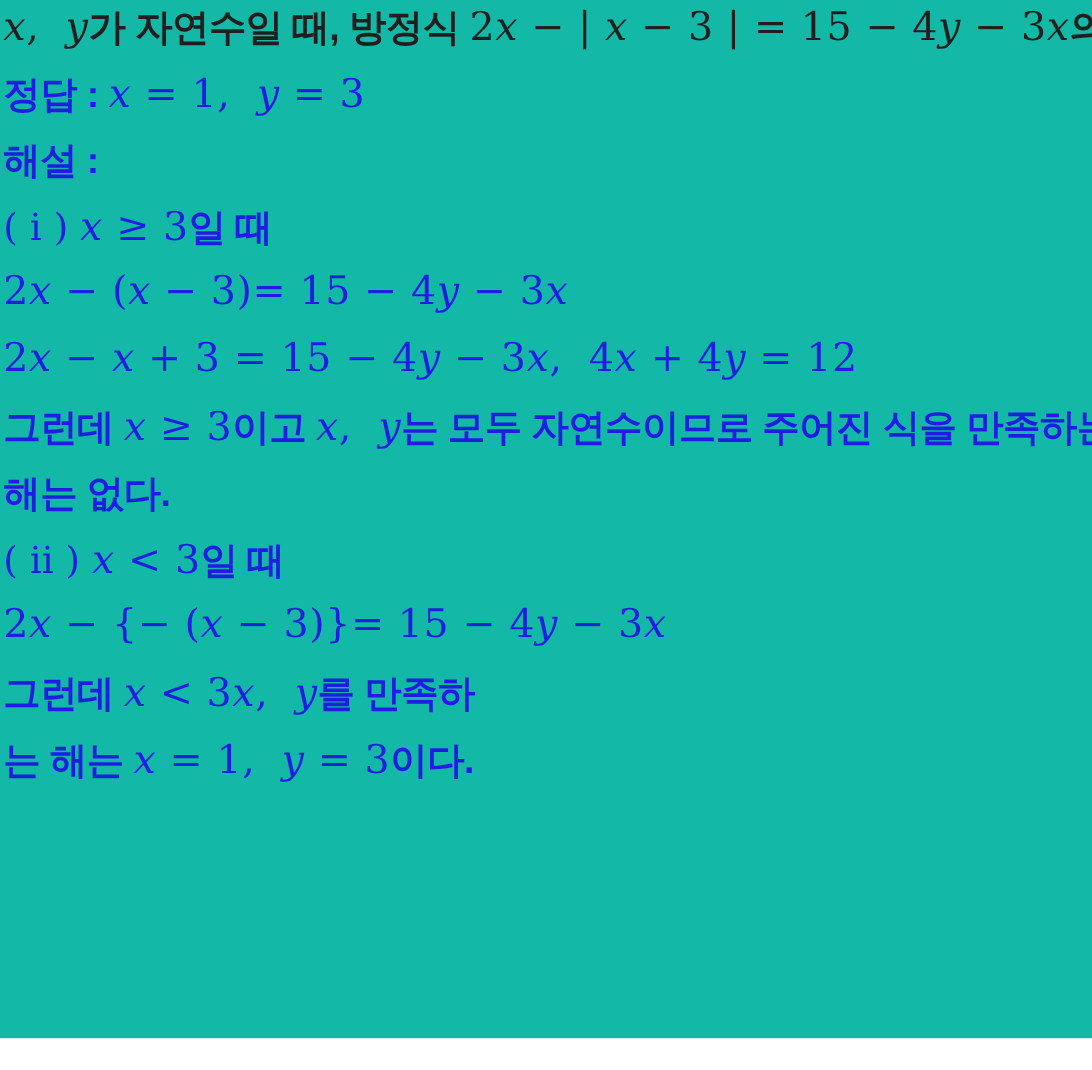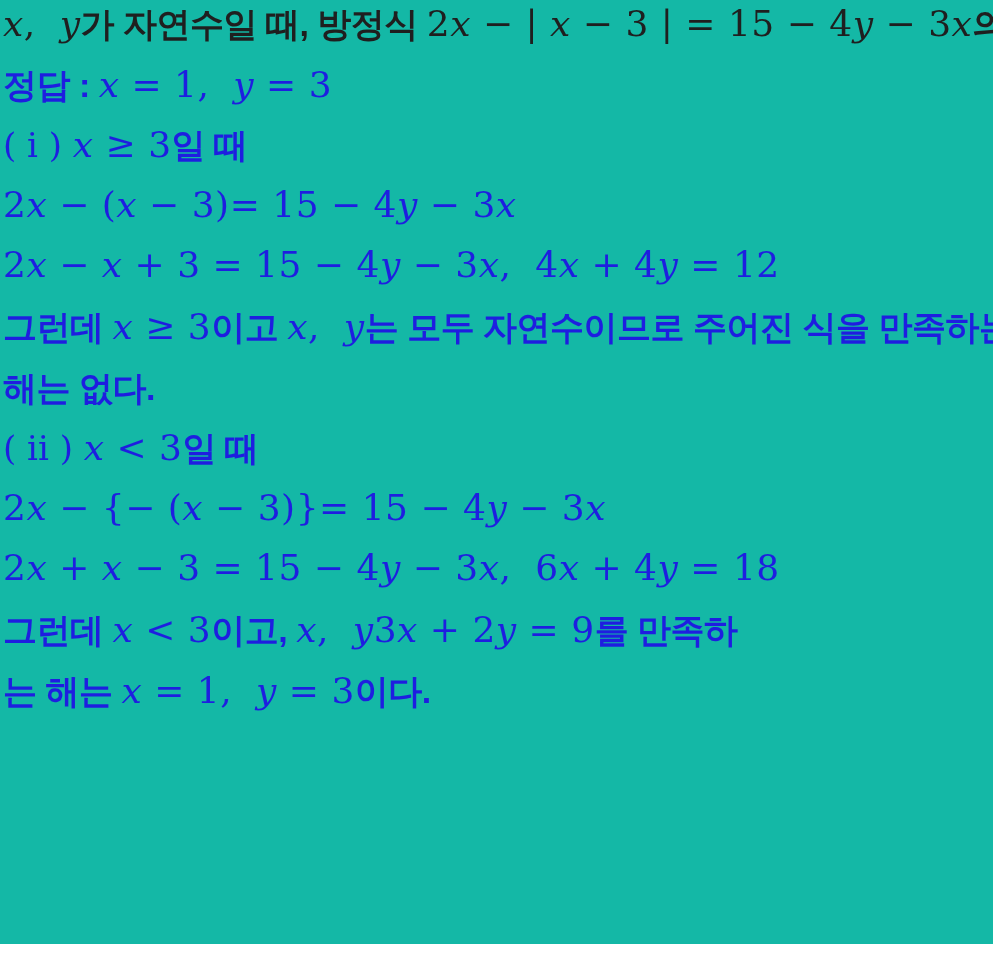--- a/index.html
+++ b/index.html
@@ -59,20 +59,23 @@
     <span class="math">2<i>x</i> − | <i>x</i> − 3 | = 15 − 4<i>y</i> − 3<i>x</i></span>
     <span class="kr">의</span>
   </div>
 
 
   <div class="line blue">
     <span class="kr">정답 : </span>
     <span class="math"><i>x</i> = 1,  <i>y</i> = 3</span>
   </div>
 
+  <div class="line blue">
+    <span class="kr">해설 : </span>
+  </div>
 
   <div class="line blue">
     <span class="roman">( i ) </span>
     <span class="math"><i>x</i> ≥ 3</span>
     <span class="kr">일 때</span>
   </div>
 
   <div class="line blue">
     <span class="math">2<i>x</i> − (<i>x</i> − 3)= 15 − 4<i>y</i> − 3<i>x</i></span>
   </div>
@@ -97,31 +100,26 @@
   <div class="line blue">
     <span class="roman">( ii ) </span>
     <span class="math"><i>x</i> &lt; 3</span>
     <span class="kr">일 때</span>
   </div>
 
   <div class="line blue">
     <span class="math">2<i>x</i> − {− (<i>x</i> − 3)}= 15 − 4<i>y</i> − 3<i>x</i></span>
   </div>
 
-  <div class="line blue">
-    <span class="math">2<i>x</i> + <i>x</i> − 3 = 15 − 4<i>y</i> − 3<i>x</i>,  6<i>x</i> + 4<i>y</i> = 18</span>
-  </div>
 
 
   <div class="line blue">
     <span class="kr">그런데 </span>
     <span class="math"><i>x</i> &lt; 3</span>
-    <span class="kr">이고, </span>
     <span class="math"><i>x</i>,  <i>y</i></span>
-    <span class="math">3<i>x</i> + 2<i>y</i> = 9</span>
     <span class="kr">를 만족하</span>
   </div>
 
   <div class="line blue">
     <span class="kr">는 해는 </span>
     <span class="math"><i>x</i> = 1,  <i>y</i> = 3</span>
     <span class="kr">이다.</span>
   </div>
 
 </div>

